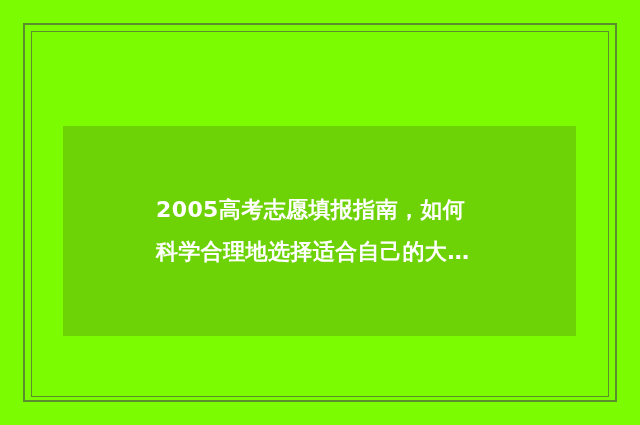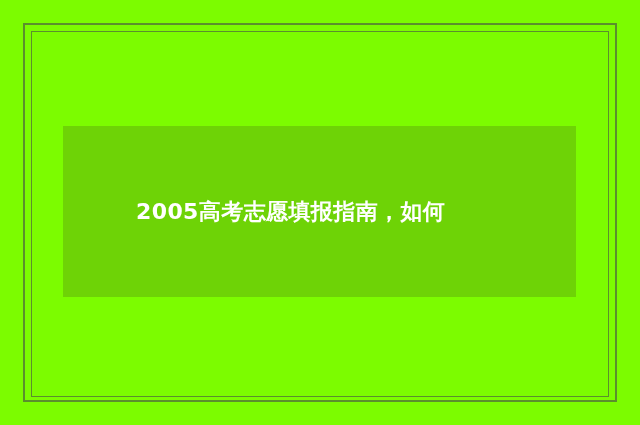--- a/index.html
+++ b/index.html
@@ -44,27 +44,27 @@
     box-sizing: border-box;
     pointer-events: none;
   }
 
   
   .caption-panel {
     position: absolute;
     left: 63px;
     top: 126px;
     width: 513px;
-    height: 171px;
+    height: 210px;
     background-color: #6ed306;
     box-sizing: border-box;
     display: flex;
     flex-direction: column;
     justify-content: center;
-    padding-left: 73px;
+    padding-left: 93px;
     padding-right: 24px;
   }
 
   .caption-line {
     color: #ffffff;
     font-size: 22px;
     font-weight: bold;
     line-height: 42px;
     letter-spacing: 0.4px;
     white-space: nowrap;
@@ -74,15 +74,16 @@
 </head>
 <body>
 
 <div id="poster">
 
   <div class="frame-outer"></div>
   <div class="frame-inner"></div>
 
   <div class="caption-panel">
     <div class="caption-line">2005高考志愿填报指南，如何</div>
+    <div class="caption-line">科学合理地选择适合自己的大…</div>
   </div>
 
 </div>
 
 </body></html>

